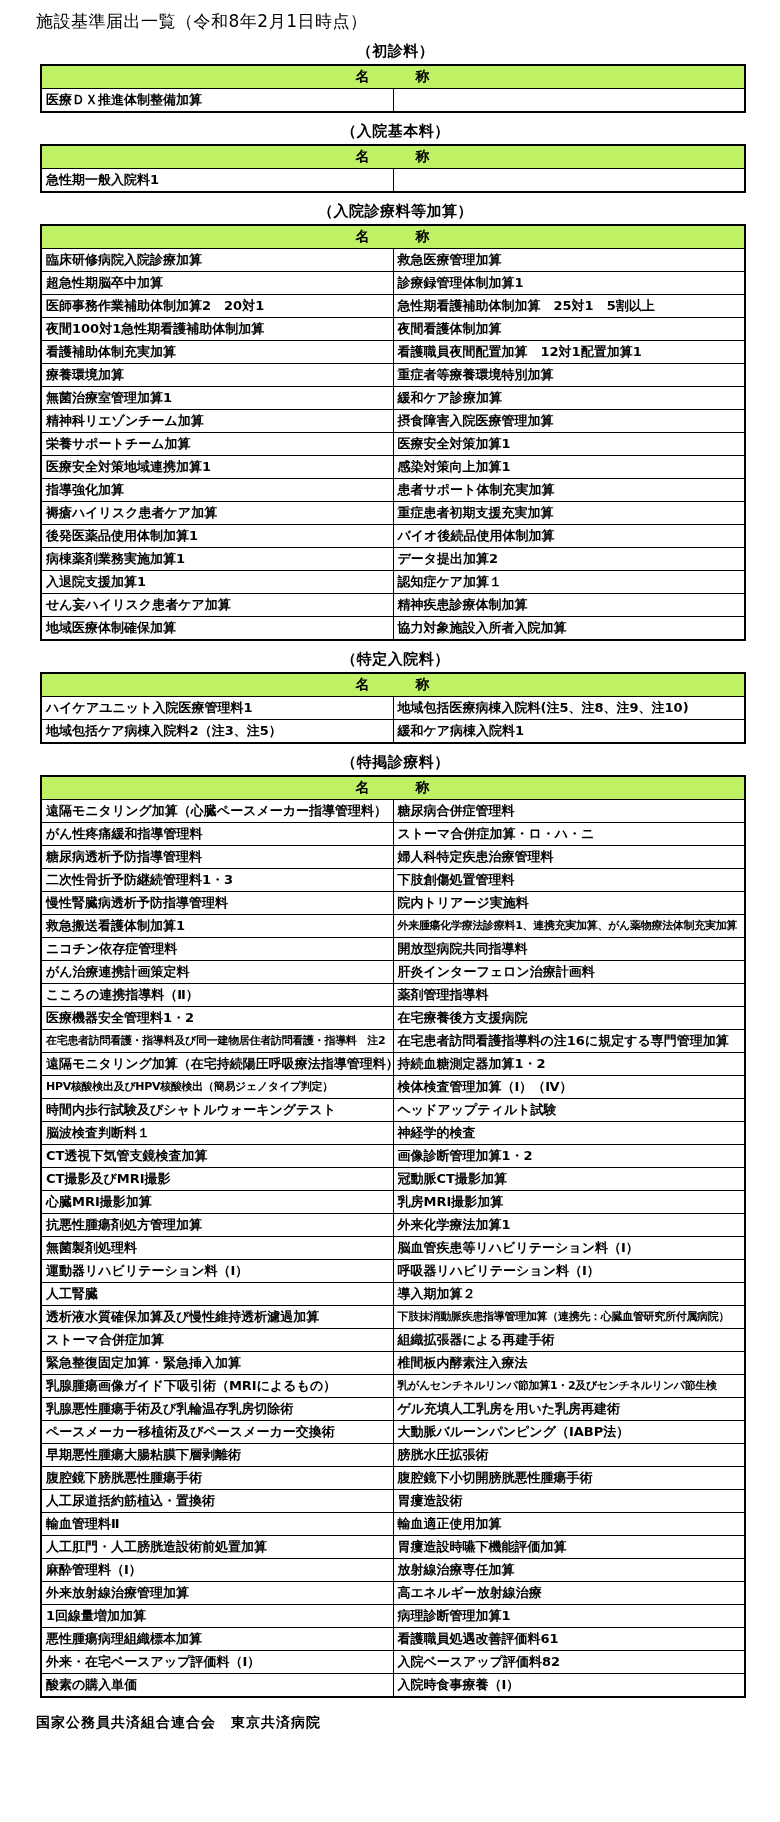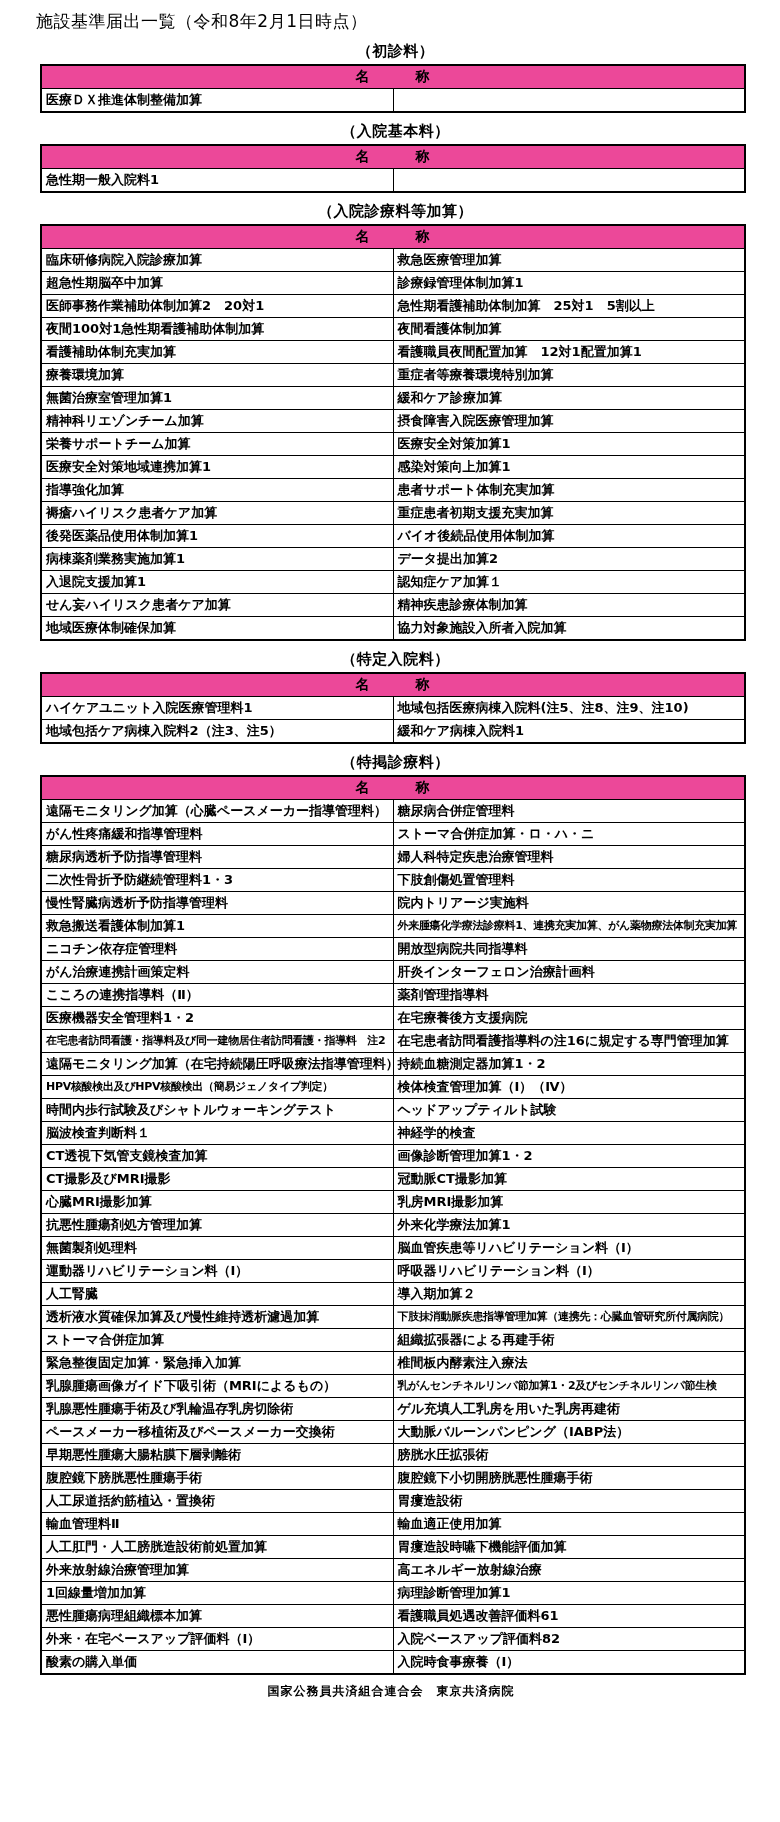--- a/index.html
+++ b/index.html
@@ -35,21 +35,21 @@
   }
   table.notif {
     border-collapse: collapse;
     width: 706px;
     margin-left: 4px;
     table-layout: fixed;
     border: 2px solid #000;
   }
   table.notif col { width: 50%; }
   table.notif th {
-    background: #ec4899;
+    background: #bef264;
     border: 1px solid #000;
     border-bottom: 1.5px solid #000;
     font-size: 14px;
     font-weight: bold;
     height: 20px;
     padding: 1px 0;
     text-align: center;
     letter-spacing: 1px;
   }
   table.notif td {
@@ -62,24 +62,24 @@
     white-space: nowrap;
     overflow: hidden;
     vertical-align: middle;
   }
   table.notif td.small {
     font-size: 11px;
     letter-spacing: -0.3px;
   }
   .footer {
     width: 710px;
-    text-align: center;
-    font-size: 12px;
+    text-align: left;
+    font-size: 14px;
     font-weight: bold;
-    margin-top: 8px;
+    margin-top: 16px;
     letter-spacing: 1px;
   }
 </style>
 </head>
 <body>
 
 <div class="doc">
   <div class="title">施設基準届出一覧（令和8年2月1日時点）</div>
   <div id="sections">
       <div class="section">
@@ -369,20 +369,24 @@
             </tr>
             <tr>
               <td>輸血管理料Ⅱ</td>
               <td>輸血適正使用加算</td>
             </tr>
             <tr>
               <td>人工肛門・人工膀胱造設術前処置加算</td>
               <td>胃瘻造設時嚥下機能評価加算</td>
             </tr>
             <tr>
+              <td>麻酔管理料（Ⅰ）</td>
+              <td>放射線治療専任加算</td>
+            </tr>
+            <tr>
               <td>外来放射線治療管理加算</td>
               <td>高エネルギー放射線治療</td>
             </tr>
             <tr>
               <td>1回線量増加加算</td>
               <td>病理診断管理加算1</td>
             </tr>
             <tr>
               <td>悪性腫瘍病理組織標本加算</td>
               <td>看護職員処遇改善評価料61</td>

